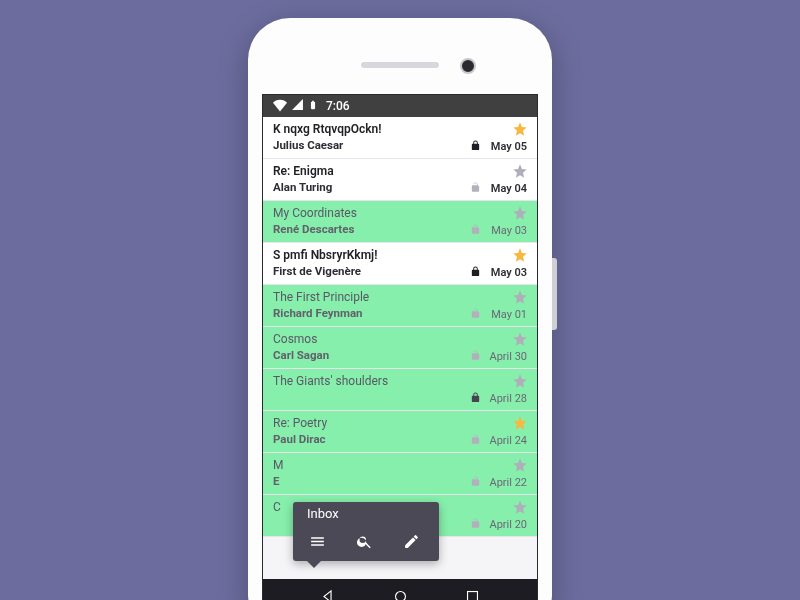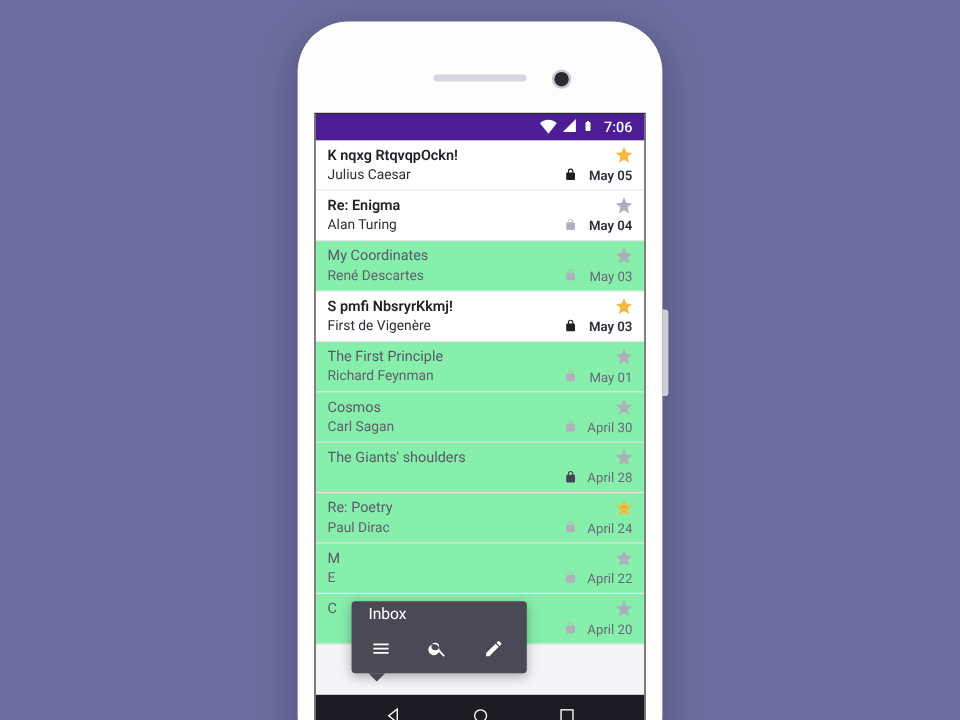--- a/index.html
+++ b/index.html
@@ -67,25 +67,24 @@
     top: 76px;
     left: 14px;
     right: 14px;
     bottom: 20px;
     background: #f5f4f7;
     border: 1px solid #2a2a2e;
     overflow: hidden;
   }
   .statusbar {
     height: 22px;
-    background: #4c1d95;
+    background: #404040;
     color: #fff;
     display: flex;
     align-items: center;
-    justify-content: flex-end;
     padding: 0 10px;
     font-size: 12px;
     gap: 4px;
   }
   .sb-time { margin-left: 4px; font-weight: 500; }
   .list {
     position: absolute;
     top: 22px;
     left: 0;
     right: 0;
@@ -108,21 +107,21 @@
     font-weight: 600;
   }
   .item .subject {
     display: block;
     line-height: 17px;
   }
   .item .sender {
     display: block;
     line-height: 15px;
     font-size: 11.5px;
-    font-weight: 400;
+    font-weight: 700;
     color: #62606c;
   }
   .item.unread .sender { color: #2e2d36; }
   .star {
     position: absolute;
     right: 9px;
     top: 4px;
   }
   .star svg { width: 16px; height: 16px; }
   .star.filled svg { fill: #f6b83f; }

